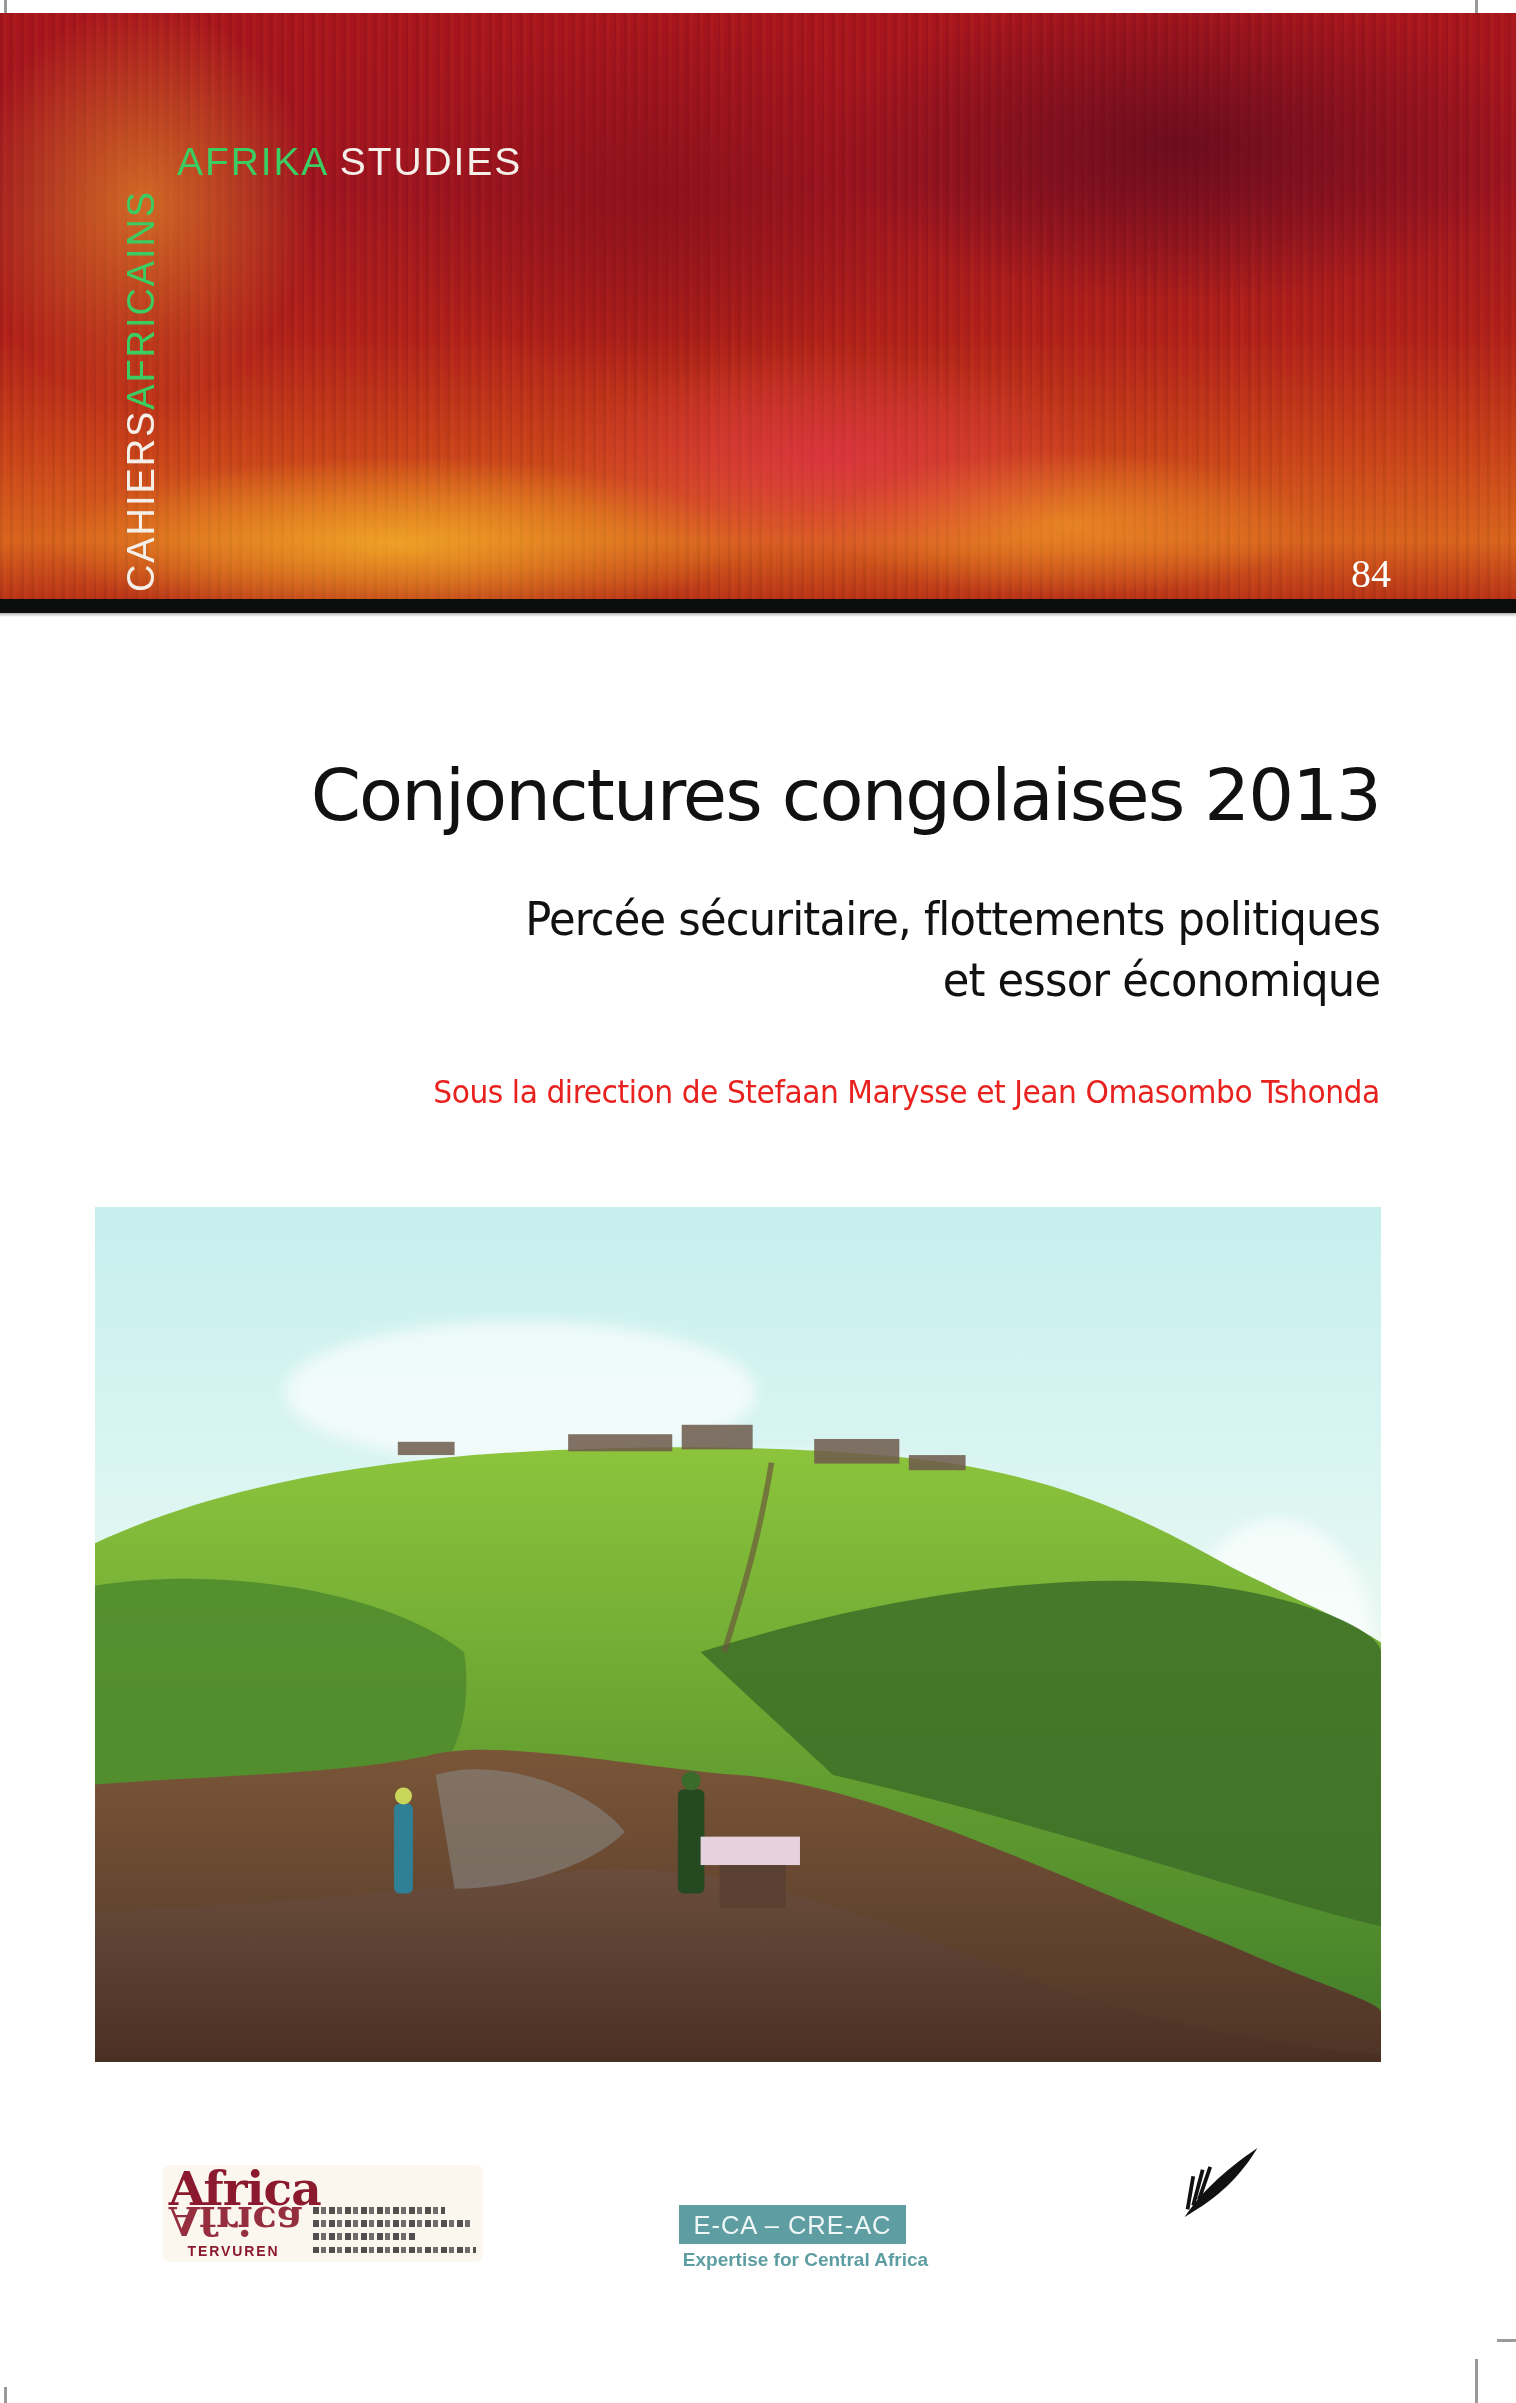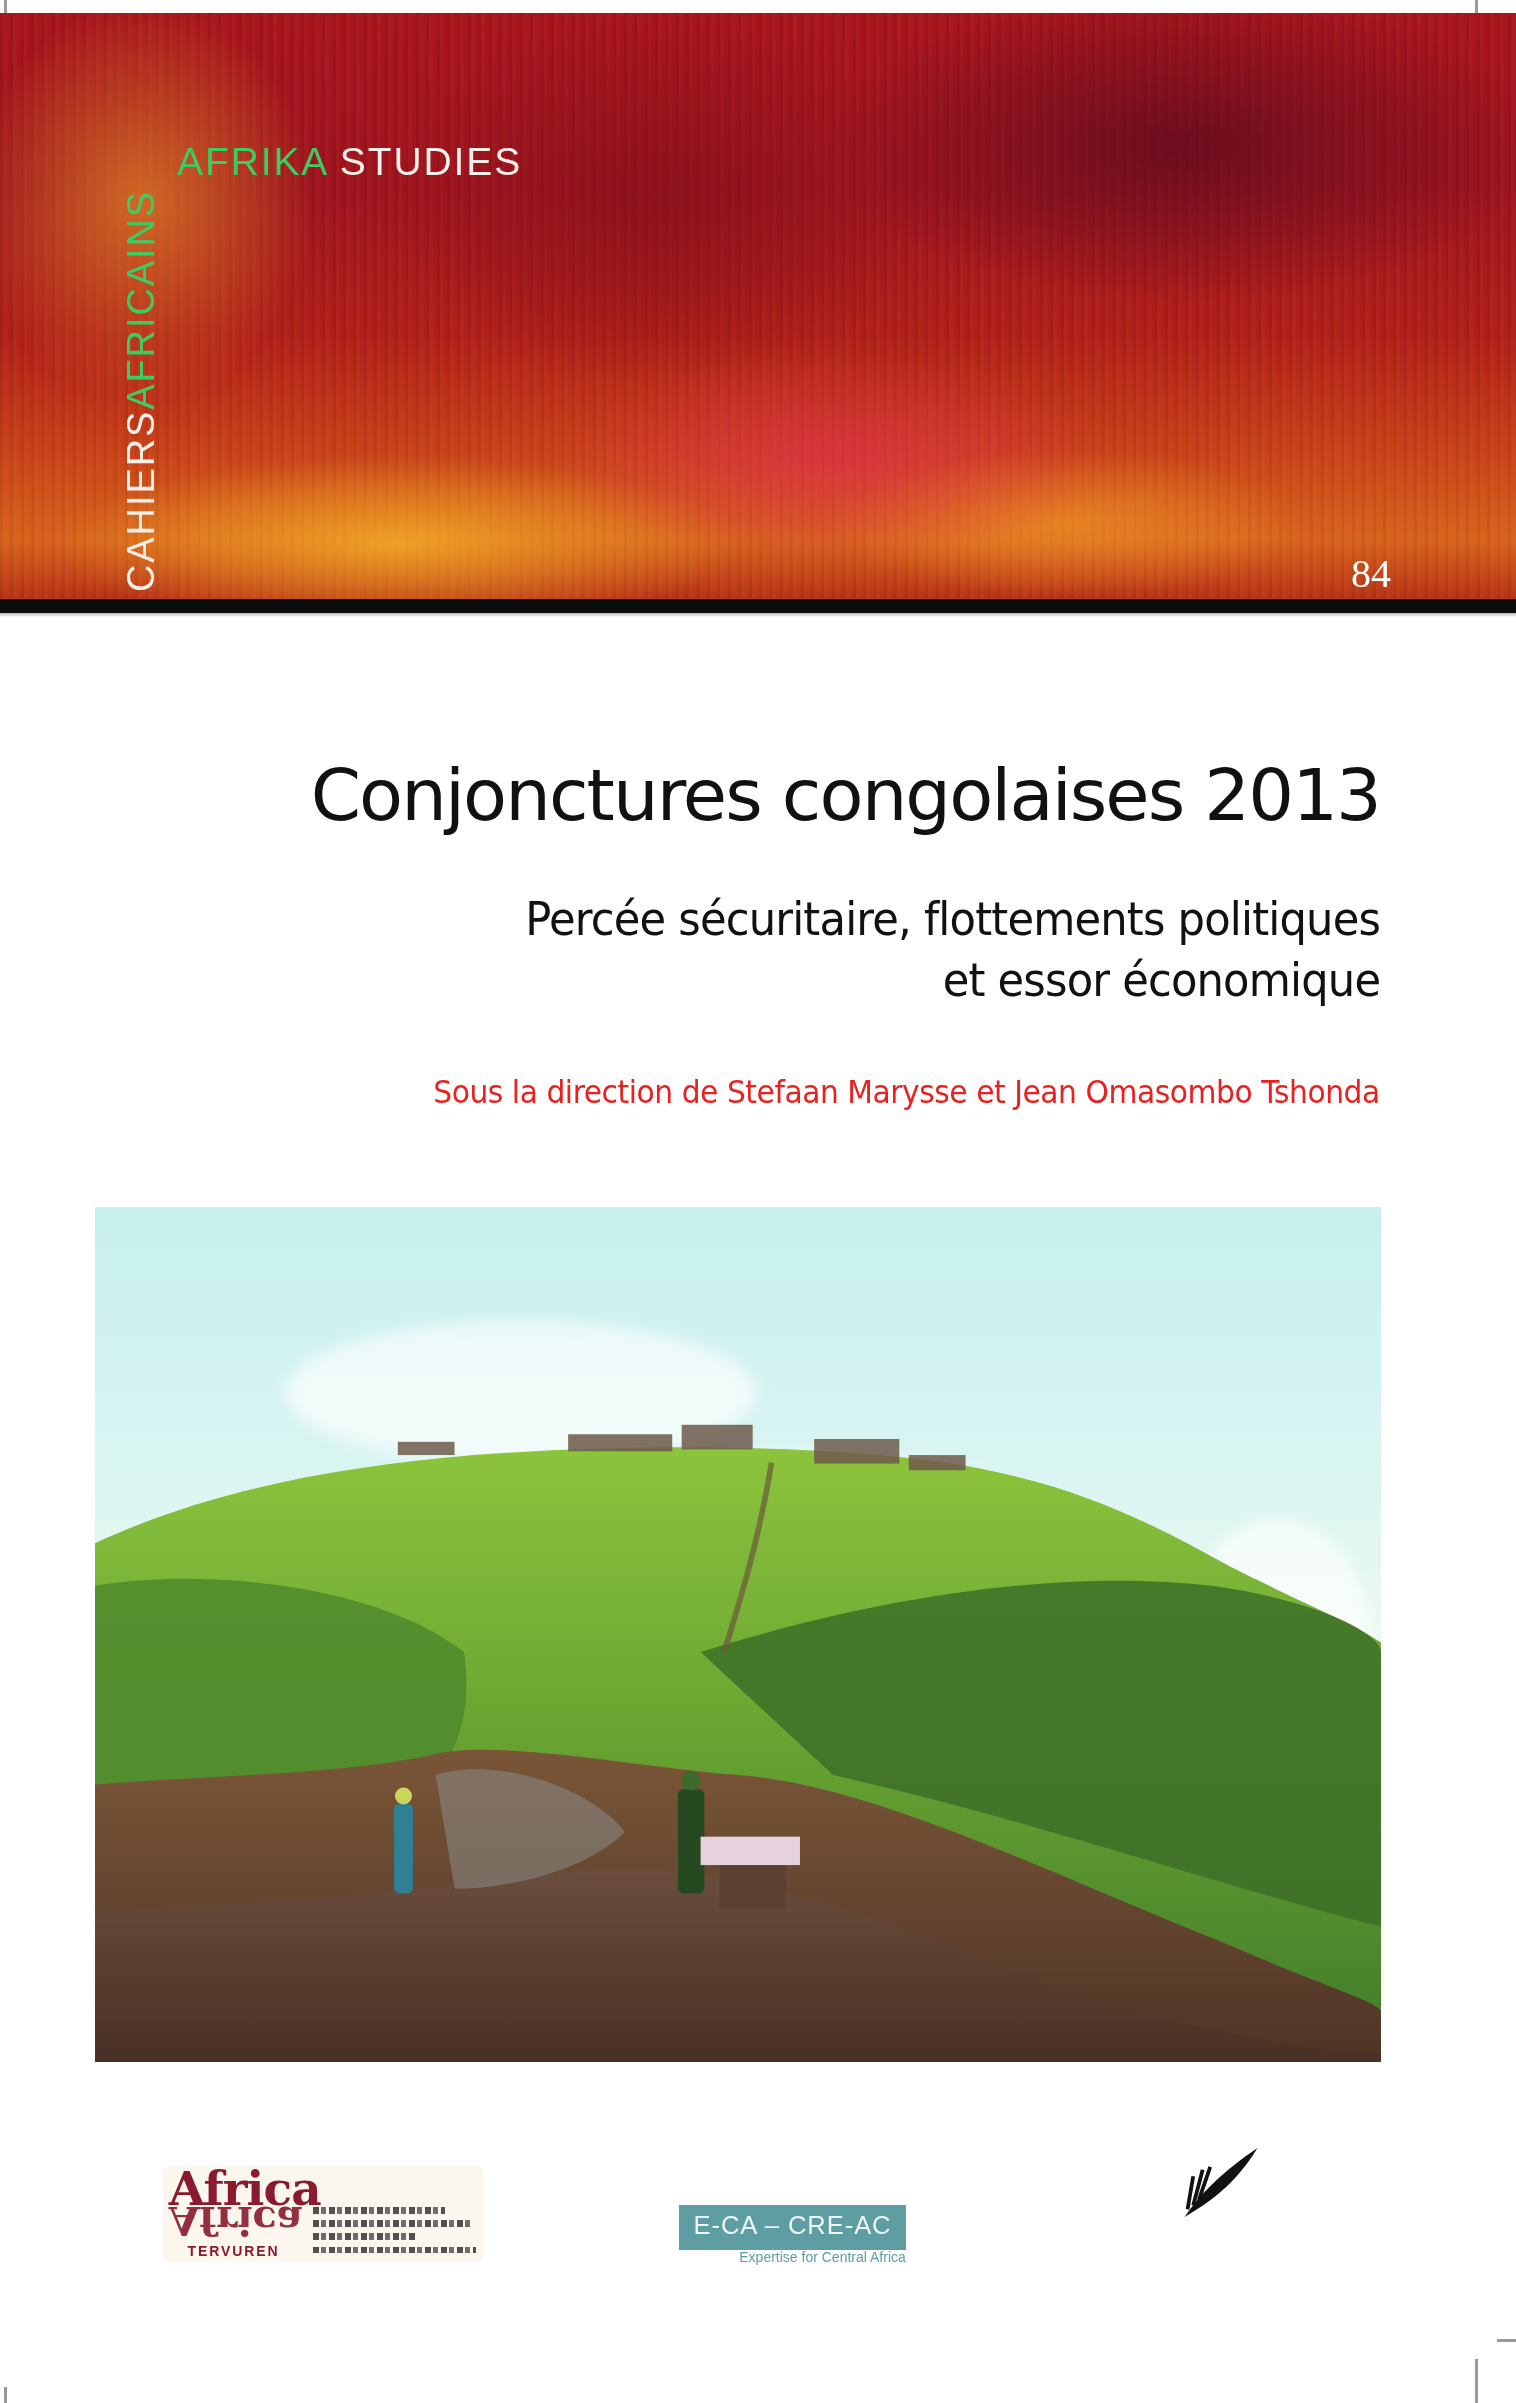--- a/index.html
+++ b/index.html
@@ -87,25 +87,25 @@
     font-family:"DejaVu Serif", serif; transform:scaleY(-1); line-height:40px; opacity:0.9;
   }
   #tervuren {
     position:absolute; left:24.6px; top:78px; color:#8b1a2e; font-size:14px; font-weight:bold; letter-spacing:1.9px;
   }
   #africa-tagline { position:absolute; left:150px; top:42px; width:163px; }
   .tag-line { height:6.6px; margin-bottom:6.6px; background:repeating-linear-gradient(90deg,#333 0 5.7px, transparent 5.7px 7.6px, #555 7.6px 13.2px, transparent 13.2px 16px); opacity:0.85; }
 
   #logo-eca { left:679px; top:2205px; width:227px; height:62px; }
   #eca-box {
-    position:absolute; left:0; top:0; width:227px; height:45px; background:#5e9ea2;
+    position:absolute; left:0; top:0; width:227px; height:39px; background:#5e9ea2;
     color:#eef6f6; font-size:25.6px; text-align:center; line-height:41px; letter-spacing:0.9px;
   }
   #eca-tagline {
-    position:absolute; left:3.8px; top:44px; width:223px; color:#5e9ea2; font-size:14px; font-weight:normal; text-align:right; white-space:nowrap;
+    position:absolute; left:3.8px; top:44px; width:223px; color:#5e9ea2; font-size:19px; font-weight:bold; text-align:left; white-space:nowrap;
   }
 
   #logo-harmattan { left:1095px; top:2143px; width:295px; height:114px; }
   #harmattan-text {
     position:absolute; left:0; top:43px; color:#111; font-family:"DejaVu Serif", serif;
     font-size:55px; line-height:66px; white-space:nowrap; letter-spacing:-1.9px; font-weight:bold;
   }
   #quill { position:absolute; left:85px; top:0; }
 </style>
 </head>

